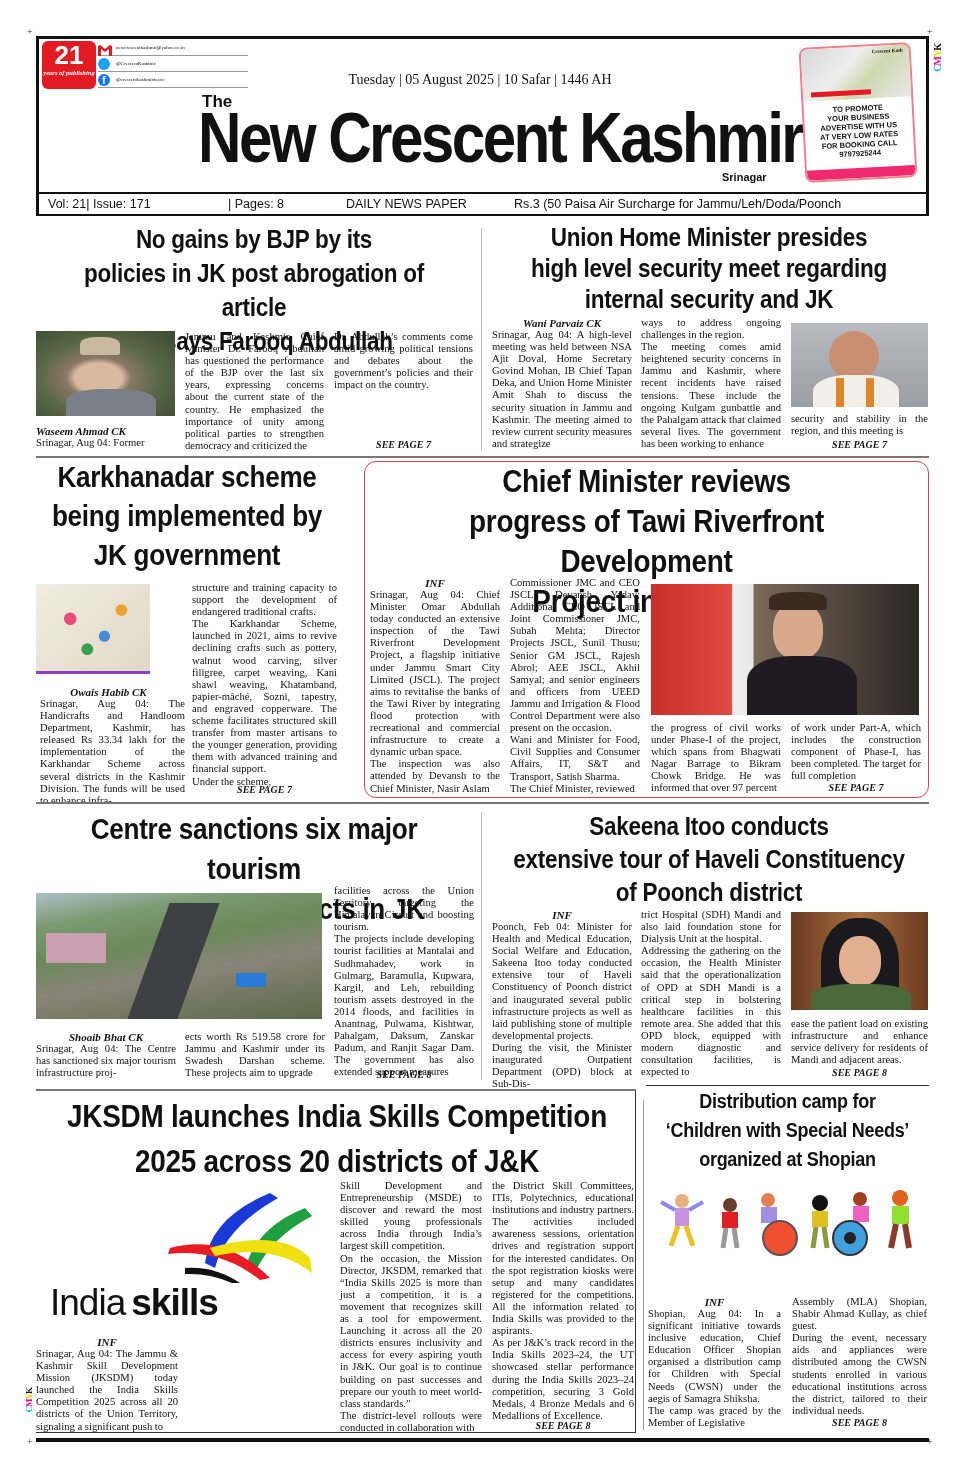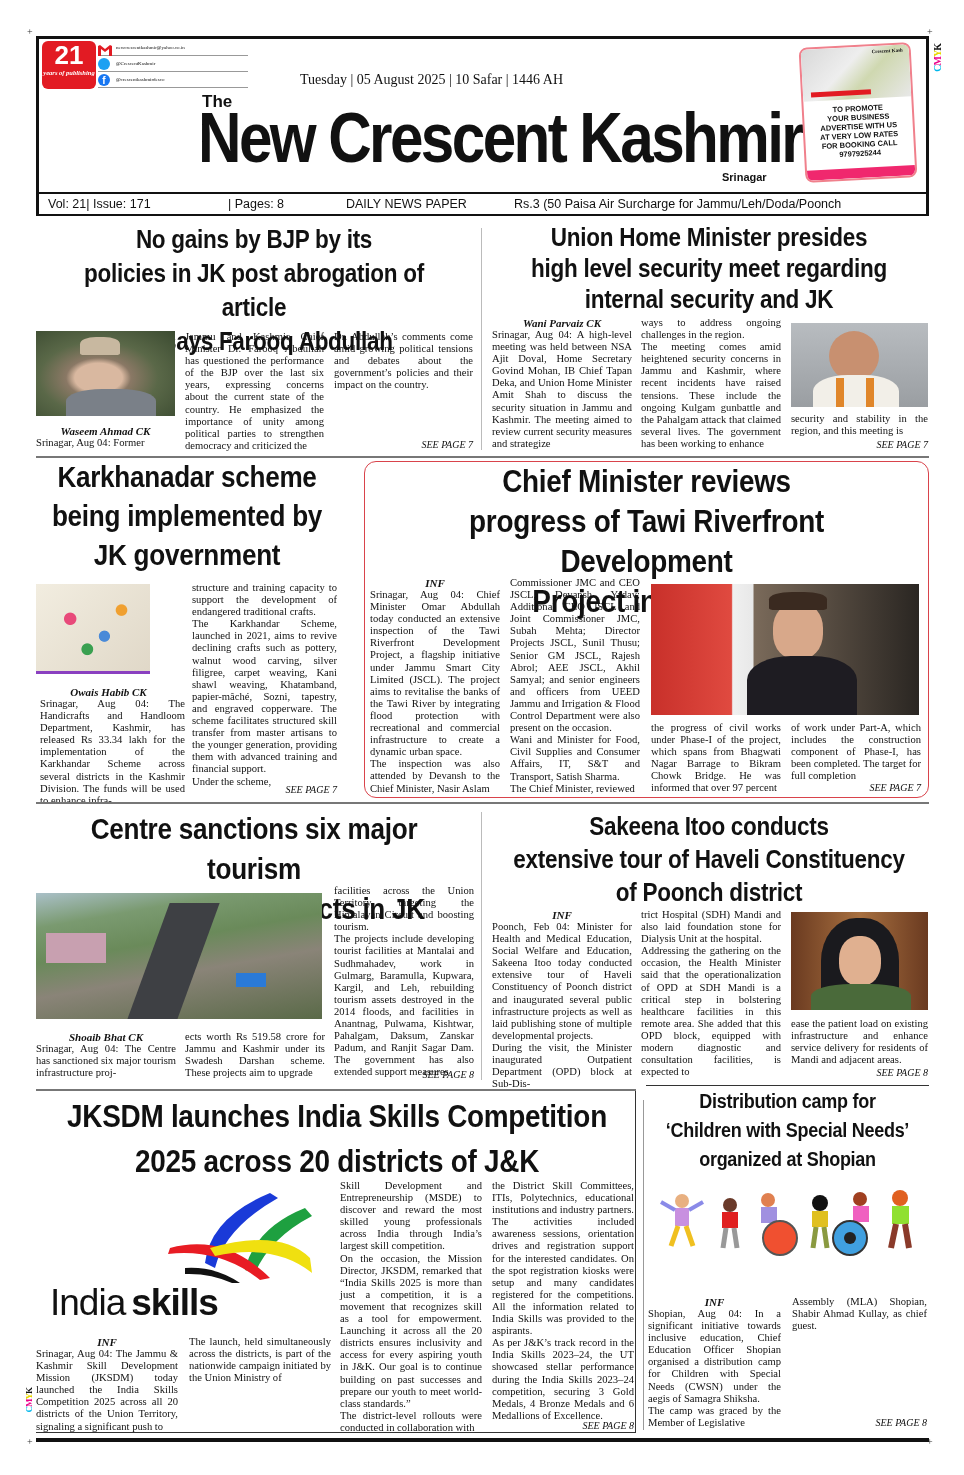--- a/index.html
+++ b/index.html
@@ -3,21 +3,21 @@
 <meta charset="utf-8">
 <style>
 *{box-sizing:border-box;margin:0;padding:0}
 body{width:964px;height:1475px;background:#fff;font-family:"Liberation Serif",serif;color:#111;position:relative;overflow:hidden}
 .abs{position:absolute}
 .hl{font-family:"Liberation Sans",sans-serif;font-weight:bold;text-align:center;color:#111;letter-spacing:-0.3px;transform:scaleX(0.9);transform-origin:center top}
 .txt{font-size:10.6px;line-height:12.1px;text-align:justify;hyphens:auto}
 .txt p{margin:0}
 .by{font-style:italic;font-weight:bold;text-align:center;font-size:11px;line-height:12px}
 .dl{font-weight:normal}
-.see{font-style:italic;font-weight:normal;font-size:10px;text-align:right}
+.see{font-style:italic;font-weight:bold;font-size:10px;text-align:center}
 .photo{overflow:hidden}
 .rule{background:#777}
 .vrule{background:#bbb;width:1px}
 </style>
 </head>
 <body>
 
 <div class="abs" style="left:27px;top:26px;font-size:10px;color:#333">+</div>
 <div class="abs" style="left:927px;top:26px;font-size:10px;color:#333">+</div>
 <div class="abs" style="left:27px;top:1436px;font-size:10px;color:#333">+</div>
@@ -42,21 +42,21 @@
   <div style="display:flex;align-items:center;height:16px;border-bottom:1px solid #999">
     <span style="width:12px;height:12px;border-radius:50%;background:#1da1f2;display:inline-block;margin-right:6px"></span>
     <span style="font-size:5px">@CrescentKashmir</span>
   </div>
   <div style="display:flex;align-items:center;height:16px;border-bottom:1px solid #999">
     <span style="width:12px;height:12px;border-radius:50%;background:#1877f2;display:inline-block;margin-right:6px;color:#fff;font-size:10px;font-weight:bold;text-align:center;line-height:13px;font-family:'Liberation Sans',sans-serif">f</span>
     <span style="font-size:5px">@crescentkashmirdesco</span>
   </div>
 </div>
 
-<div class="abs" style="left:300px;top:72px;width:360px;text-align:left;font-size:14px">Tuesday | 05 August  2025 | 10 Safar | 1446 AH</div>
+<div class="abs" style="left:300px;top:72px;width:360px;text-align:center;font-size:14px">Tuesday | 05 August  2025 | 10 Safar | 1446 AH</div>
 
 <div class="abs" style="left:202px;top:92px;font-family:'Liberation Sans',sans-serif;font-weight:bold;font-size:17px">The</div>
 <div class="abs" style="left:198px;top:100px;font-family:'Liberation Sans',sans-serif;font-weight:bold;font-size:70px;letter-spacing:-3px;line-height:76px;transform:scaleX(0.86);transform-origin:left top;white-space:nowrap">New Crescent Kashmir</div>
 <div class="abs" style="left:722px;top:171px;font-family:'Liberation Sans',sans-serif;font-weight:bold;font-size:11px">Srinagar</div>
 
 <div class="abs" style="left:802px;top:45px;width:112px;height:135px;border:2px solid #f0808c;border-radius:8px;background:#fff;overflow:hidden;transform:rotate(-3deg)">
   <div style="height:52px;background:linear-gradient(135deg,#d8d8d8,#eee 40%,#cfd8b0 60%,#e8e8e8);position:relative">
     <div style="position:absolute;right:6px;top:3px;font-size:5px;font-weight:bold">Crescent Kash</div>
     <div style="position:absolute;left:8px;bottom:4px;width:60px;height:5px;background:#e21b23"></div>
   </div>
@@ -86,21 +86,21 @@
   <div class="hl" style="font-size:25px;line-height:34px;width:444px">
     <div>No gains by BJP by its</div>
     <div>policies in JK post abrogation of article</div>
     <div>370, says Farooq Abdullah</div>
   </div>
 </div>
 <div class="abs photo" style="left:36px;top:331px;width:139px;height:85px;background:radial-gradient(ellipse at 45% 55%,#d9b8a0 0 22%,#8a7865 30%,#5a6848 55%,#3a4a30 100%)">
   <div style="position:absolute;left:44px;top:6px;width:40px;height:18px;background:#c8b8a0;border-radius:40% 40% 10% 10%"></div>
   <div style="position:absolute;left:30px;top:58px;width:90px;height:30px;background:#7a8088;border-radius:40% 40% 0 0"></div>
 </div>
-<div class="abs" style="left:36px;top:425px;width:139px;text-align:center;font-style:italic;font-weight:bold;font-size:11px">Waseem Ahmad CK</div>
+<div class="abs" style="left:36px;top:425px;width:139px;font-style:italic;font-weight:bold;font-size:11px">Waseem Ahmad CK</div>
 <div class="abs txt" style="left:36px;top:437px;width:139px">
   <span class="dl">Srinagar, Aug 04:</span> <span>Former</span>
 </div>
 <div class="abs txt" style="left:185px;top:331px;width:139px">Jammu and Kashmir Chief Minister Dr. Farooq Abdullah has questioned the performance of the BJP over the last six years, expressing concerns about the current state of the country. He emphasized the importance of unity among political parties to strengthen democracy and criticized the</div>
 <div class="abs txt" style="left:334px;top:331px;width:139px">
   <p>Dr. Abdullah’s comments come amid growing political tensions and debates about the government’s policies and their impact on the country.</p>
 </div>
 <div class="abs see" style="left:334px;top:439px;width:139px">SEE PAGE 7</div>
 
 <div class="abs vrule" style="left:481px;top:228px;height:222px"></div>
@@ -235,21 +235,20 @@
   </svg>
   <div style="font-family:'Liberation Sans',sans-serif;font-size:37px;line-height:40px;margin-top:-4px;white-space:nowrap">
     <span style="font-weight:normal;letter-spacing:-1px">India</span><span style="font-weight:bold;margin-left:6px;letter-spacing:-1px">skills</span>
   </div>
 </div>
 <div class="abs by" style="left:36px;top:1336px;width:142px">INF</div>
 <div class="abs txt" style="left:36px;top:1348px;width:142px">
   <span class="dl">Srinagar, Aug 04:</span> <span>The Jammu &amp; Kashmir Skill Development Mission (JKSDM) today launched the India Skills Competition 2025 across all 20 districts of the Union Territory, signaling a significant push to</span>
 </div>
 <div class="abs txt" style="left:189px;top:1336px;width:142px">
-  <p>The launch, held simultaneously across the districts, is part of the nationwide campaign initiated by the Union Ministry of</p>
 </div>
 <div class="abs txt" style="left:340px;top:1180px;width:142px">
   <p>Skill Development and Entrepreneurship (MSDE) to discover and reward the most skilled young professionals across India through India’s largest skill competition.</p>
   <p>On the occasion, the Mission Director, JKSDM, remarked that “India Skills 2025 is more than just a competition, it is a movement that recognizes skill as a tool for empowerment. Launching it across all the 20 districts ensures inclusivity and access for every aspiring youth in J&amp;K. Our goal is to continue building on past successes and prepare our youth to meet world-class standards.”</p>
   <p>The district-level rollouts were conducted in collaboration with</p>
 </div>
 <div class="abs txt" style="left:492px;top:1180px;width:142px">
   <p>the District Skill Committees, ITIs, Polytechnics, educational institutions and industry partners. The activities included awareness sessions, orientation drives and registration support for the interested candidates. On the spot registration kiosks were setup and many candidates registered for the competitions. All the information related to India Skills was provided to the aspirants.</p>
   <p>As per J&amp;K’s track record in the India Skills 2023–24, the UT showcased stellar performance during the India Skills 2023–24 competition, securing 3 Gold Medals, 4 Bronze Medals and 6 Medallions of Excellence.</p>
 </div>
@@ -303,20 +302,21 @@
       </g>
   </svg>
 </div>
 <div class="abs by" style="left:648px;top:1296px;width:133px">INF</div>
 <div class="abs txt" style="left:648px;top:1308px;width:133px">
   <p><span class="dl">Shopian, Aug 04:</span> <span>In a significant initiative towards inclusive education, Chief Education Officer Shopian organised a distribution camp for Children with Special Needs (CWSN) under the aegis of Samagra Shiksha.</span></p>
   <p>The camp was graced by the Member of Legislative</p>
 </div>
 <div class="abs txt" style="left:792px;top:1296px;width:135px">
   <p>Assembly (MLA) Shopian, Shabir Ahmad Kullay, as chief guest.</p>
+  <p>During the event, necessary aids and appliances were distributed among the CWSN students enrolled in various educational institutions across the district, tailored to their individual needs.</p>
 </div>
 <div class="abs see" style="left:792px;top:1417px;width:135px">SEE PAGE 8</div>
 
 <div class="abs" style="left:24px;top:1388px;font-size:9px;font-weight:bold;writing-mode:vertical-rl;transform:rotate(180deg);letter-spacing:-1px">
   <span style="color:#00b7eb">C</span><span style="color:#ec008c">M</span><span style="color:#e8d800">Y</span><span style="color:#111">K</span>
 </div>
 
 <div class="abs" style="left:36px;top:1438px;width:893px;height:4px;background:#111"></div>
 
 </body></html>

